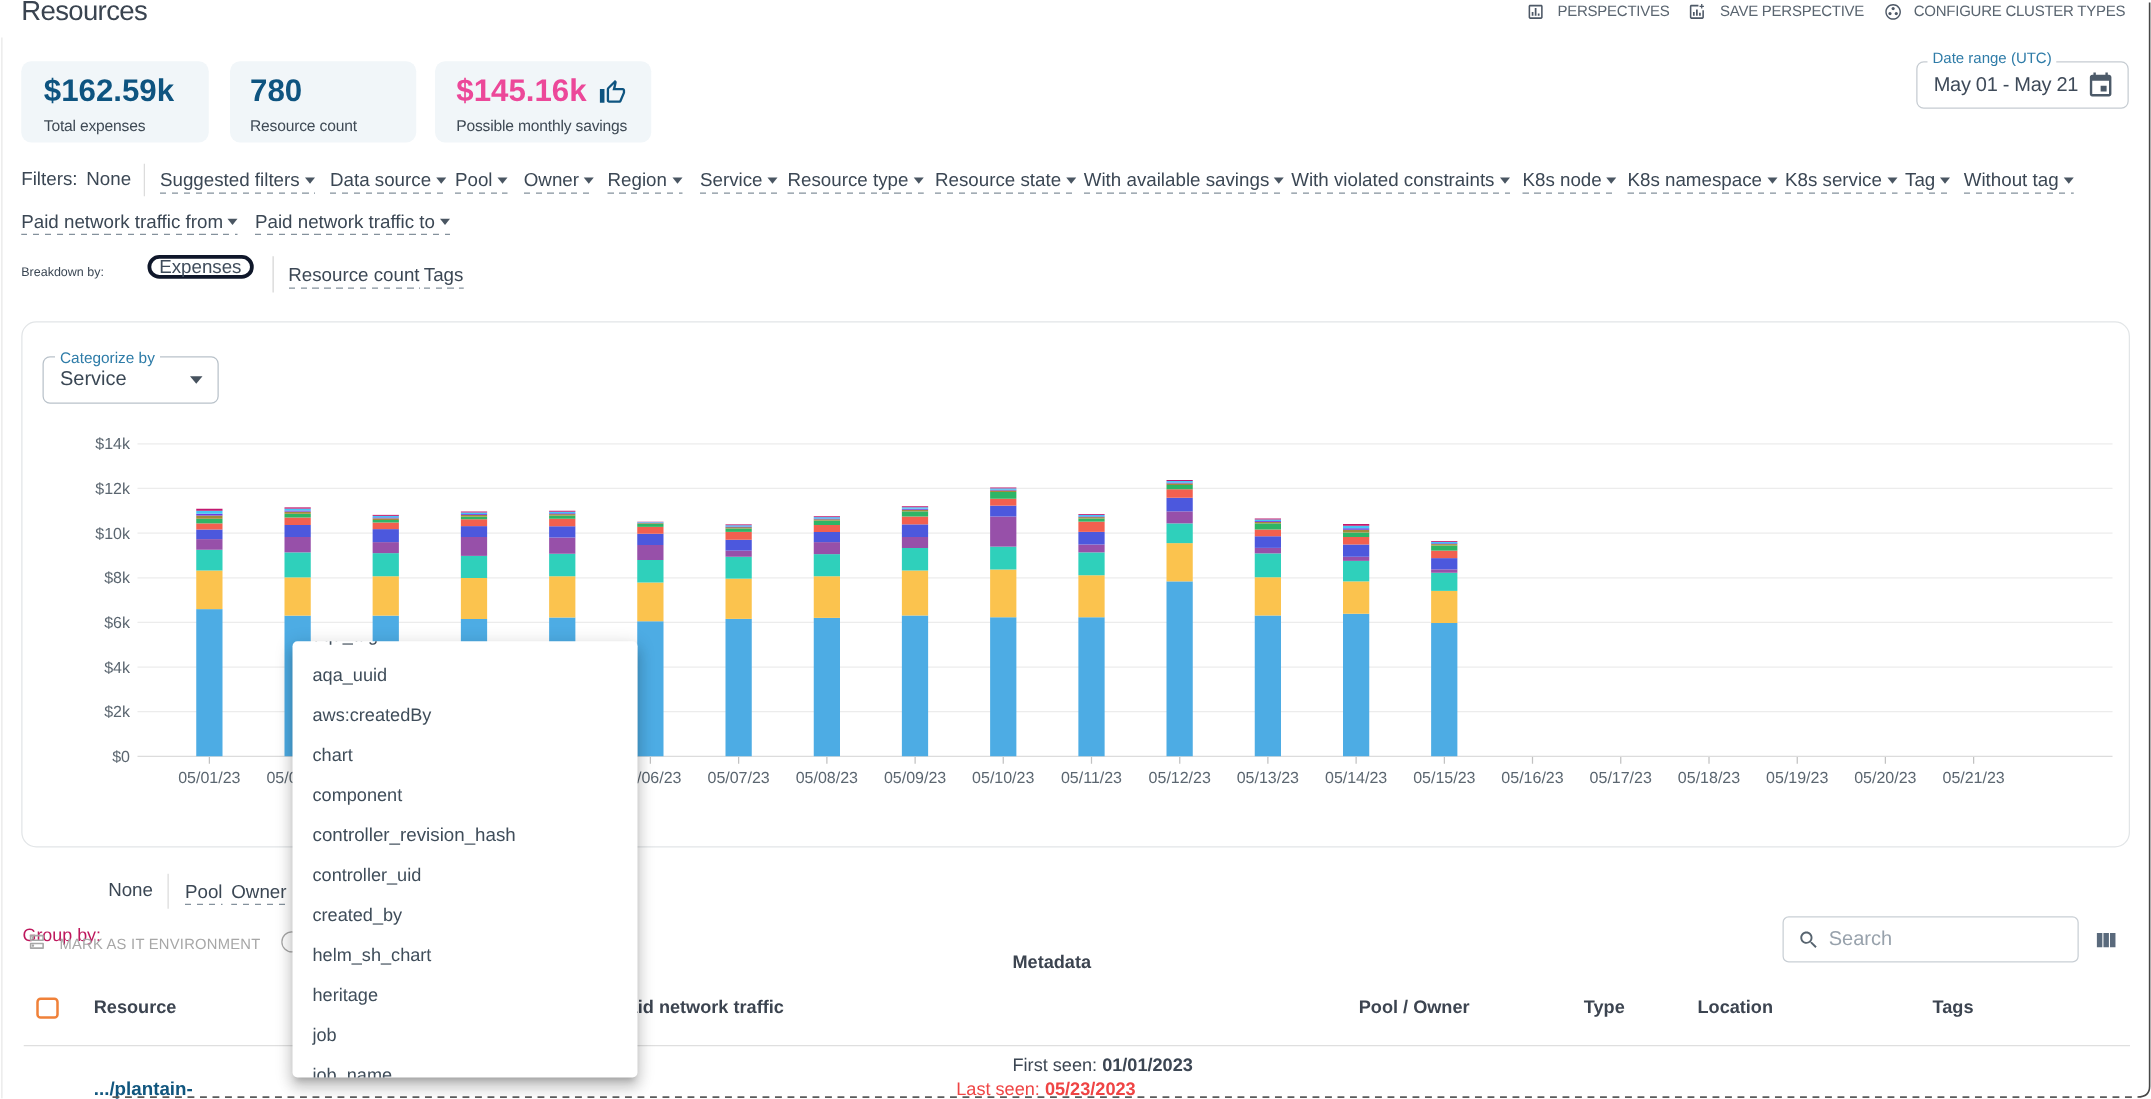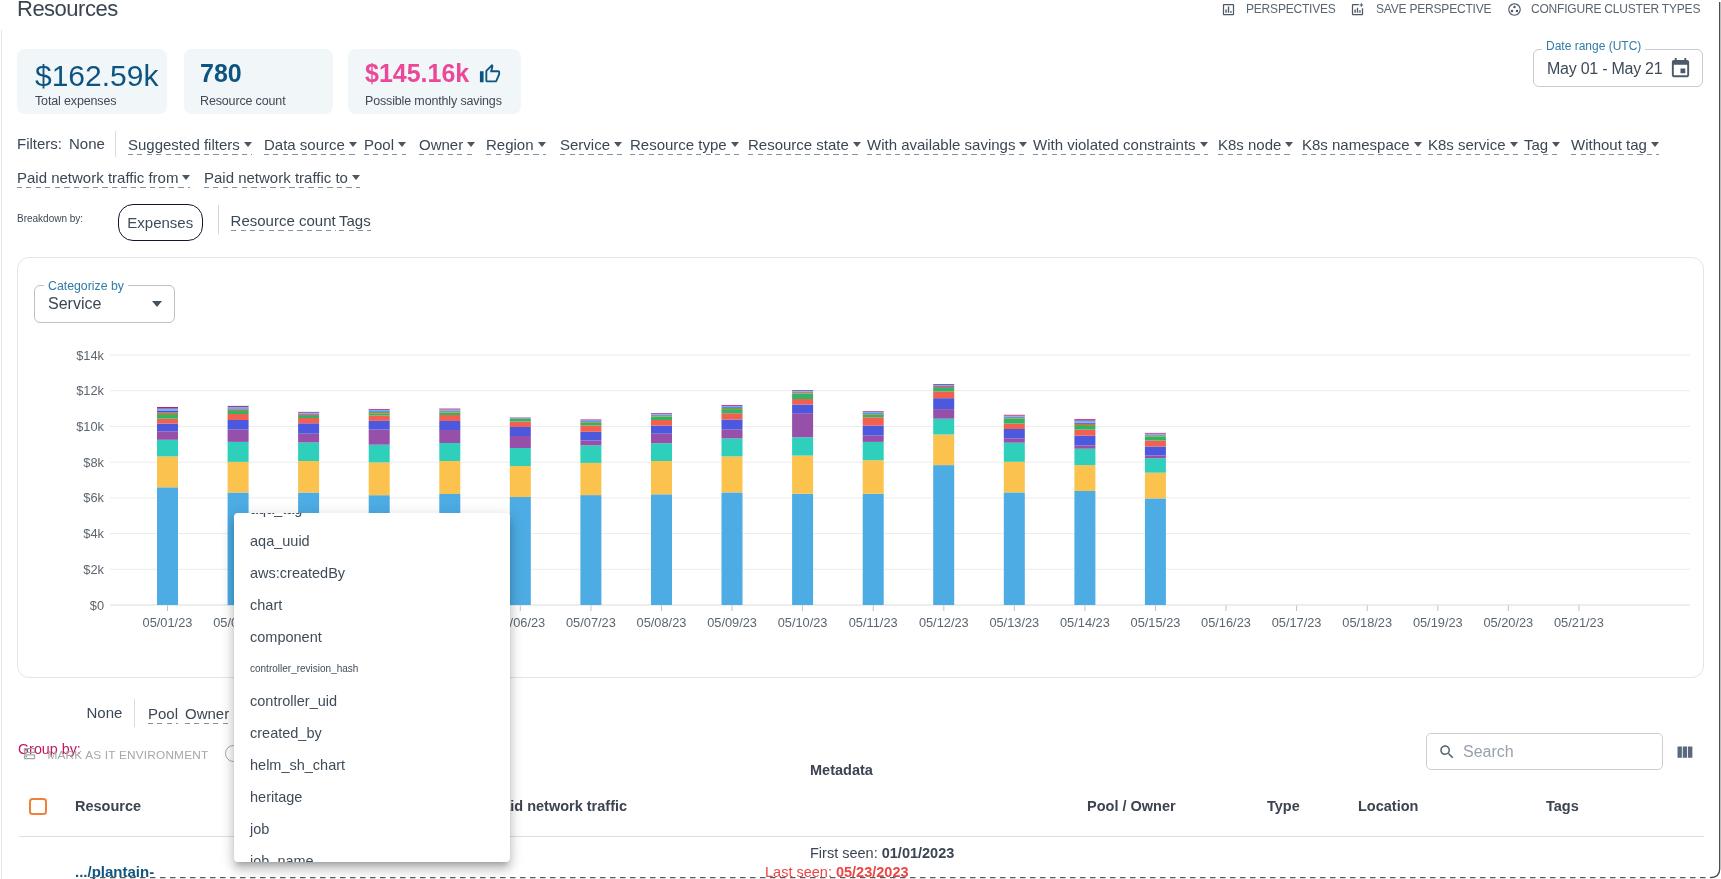--- a/index.html
+++ b/index.html
@@ -36,21 +36,21 @@
 <div class="btnt" style="left:1376px;">SAVE PERSPECTIVE</div>
 <div class="abs" style="left:1507px;top:2px;"><svg width="15" height="15" viewBox="0 0 24 24" fill="#4d5866">
       <path d="M12 2C6.48 2 2 6.48 2 12s4.48 10 10 10 10-4.48 10-10S17.52 2 12 2zm0 18.2c-4.52 0-8.2-3.68-8.2-8.2S7.48 3.8 12 3.8s8.2 3.68 8.2 8.2-3.68 8.2-8.2 8.2z"></path>
       <circle cx="8" cy="14.2" r="2"></circle>
       <circle cx="12" cy="7.8" r="2"></circle>
       <circle cx="16" cy="14.2" r="2"></circle>
     </svg></div>
 <div class="btnt" style="left:1531px;">CONFIGURE CLUSTER TYPES</div>
 
 <div class="abs" style="left:17px;top:48.8px;width:149.7px;height:65px;background:#f1f6f9;border-radius:8px;"></div>
-<div class="abs" style="left:35px;top:59px;font-size:30px;font-weight:400;color:#0e5480;">$162.59k</div>
+<div class="abs" style="left:35px;top:59px;font-size:25px;font-weight:700;color:#0e5480;">$162.59k</div>
 <div class="abs" style="left:35px;top:94px;font-size:12.5px;letter-spacing:-.15px;color:#3f4a55;">Total expenses</div>
 
 <div class="abs" style="left:183.6px;top:48.8px;width:149px;height:65px;background:#f1f6f9;border-radius:8px;"></div>
 <div class="abs" style="left:200px;top:59px;font-size:25px;font-weight:700;color:#0e5480;">780</div>
 <div class="abs" style="left:200px;top:94px;font-size:12.5px;letter-spacing:-.15px;color:#3f4a55;">Resource count</div>
 
 <div class="abs" style="left:347.7px;top:48.8px;width:173.2px;height:65px;background:#f1f6f9;border-radius:8px;"></div>
 <div class="abs" style="left:365px;top:59px;font-size:25px;font-weight:700;color:#ec4899;">$145.16k</div>
 <div class="abs" style="left:479px;top:63px;"><svg width="22" height="22" viewBox="0 0 24 24" fill="#0e5480">
       <path d="M9 21h9c.83 0 1.54-.5 1.84-1.22l3.02-7.05c.09-.23.14-.47.14-.73v-2c0-1.1-.9-2-2-2h-6.31l.95-4.57.03-.32c0-.41-.17-.79-.44-1.06L14.17 1 7.59 7.58C7.22 7.95 7 8.45 7 9v10c0 1.1.9 2 2 2zM9 9l4.34-4.34L12 10h9v2l-3 7H9V9zM1 9h4v12H1z"></path>
@@ -130,21 +130,21 @@
 <div class="chip" style="left:17px;top:166px">
     <span class="chiplab">Paid network traffic from</span>
     <span class="arr"></span>
   </div>
 <div class="chip" style="left:204px;top:166px">
     <span class="chiplab">Paid network traffic to</span>
     <span class="arr"></span>
   </div>
 
 <div class="abs" style="left:17px;top:212.5px;font-size:10px;color:#3b4754;white-space:nowrap;">Breakdown by:</div>
-<div class="abs" style="left:118px;top:204px;width:84.5px;height:37px;border:1px solid #0f172a;border-radius:15px;display:flex;align-items:center;justify-content:center;">
+<div class="abs" style="left:118px;top:204px;width:84.5px;height:19px;border:3px solid #0f172a;border-radius:15px;display:flex;align-items:center;justify-content:center;">
   <span style="font-size:15px;color:#3f4c5b;">Expenses</span>
 </div>
 <div class="abs" style="left:218px;top:205px;width:1px;height:29px;background:#d5d5d5;"></div>
 <div class="chip" style="left:230.6px;top:209px">
     <span class="chiplab">Resource count</span>
   </div>
 <div class="chip" style="left:339px;top:209px">
     <span class="chiplab">Tags</span>
   </div>
 
@@ -420,20 +420,20 @@
 <div class="abs" style="left:765px;top:864px;font-size:14.5px;color:#ef4444;">Last seen: <b>05/23/2023</b></div>
 
 <div class="abs" style="left:234px;top:513px;width:276px;height:348.5px;background:#fff;border-radius:4px;
   box-shadow:0 5px 5px -3px rgba(0,0,0,.2),0 8px 10px 1px rgba(0,0,0,.14),0 3px 14px 2px rgba(0,0,0,.12);
   overflow:hidden;z-index:10;">
 <div style="position:absolute;left:16px;top:-14px;height:20px;line-height:20px;font-size:14.5px;color:#3f4d5a;white-space:nowrap">aqa_tag</div>
 <div style="position:absolute;left:16px;top:18px;height:20px;line-height:20px;font-size:14.5px;color:#3f4d5a;white-space:nowrap">aqa_uuid</div>
 <div style="position:absolute;left:16px;top:50px;height:20px;line-height:20px;font-size:14.5px;color:#3f4d5a;white-space:nowrap">aws:createdBy</div>
 <div style="position:absolute;left:16px;top:82px;height:20px;line-height:20px;font-size:14.5px;color:#3f4d5a;white-space:nowrap">chart</div>
 <div style="position:absolute;left:16px;top:114px;height:20px;line-height:20px;font-size:14.5px;color:#3f4d5a;white-space:nowrap">component</div>
-<div style="position:absolute;left:16px;top:146px;height:20px;line-height:20px;font-size:10px;color:#3f4d5a;white-space:nowrap">controller_revision_hash</div>
+<div style="position:absolute;left:16px;top:146px;height:20px;line-height:20px;font-size:15px;color:#3f4d5a;white-space:nowrap">controller_revision_hash</div>
 <div style="position:absolute;left:16px;top:178px;height:20px;line-height:20px;font-size:14.5px;color:#3f4d5a;white-space:nowrap">controller_uid</div>
 <div style="position:absolute;left:16px;top:210px;height:20px;line-height:20px;font-size:14.5px;color:#3f4d5a;white-space:nowrap">created_by</div>
 <div style="position:absolute;left:16px;top:242px;height:20px;line-height:20px;font-size:14.5px;color:#3f4d5a;white-space:nowrap">helm_sh_chart</div>
 <div style="position:absolute;left:16px;top:274px;height:20px;line-height:20px;font-size:14.5px;color:#3f4d5a;white-space:nowrap">heritage</div>
 <div style="position:absolute;left:16px;top:306px;height:20px;line-height:20px;font-size:14.5px;color:#3f4d5a;white-space:nowrap">job</div>
 <div style="position:absolute;left:16px;top:338px;height:20px;line-height:20px;font-size:14.5px;color:#3f4d5a;white-space:nowrap">job_name</div>
 </div>
 
 </body></html>

